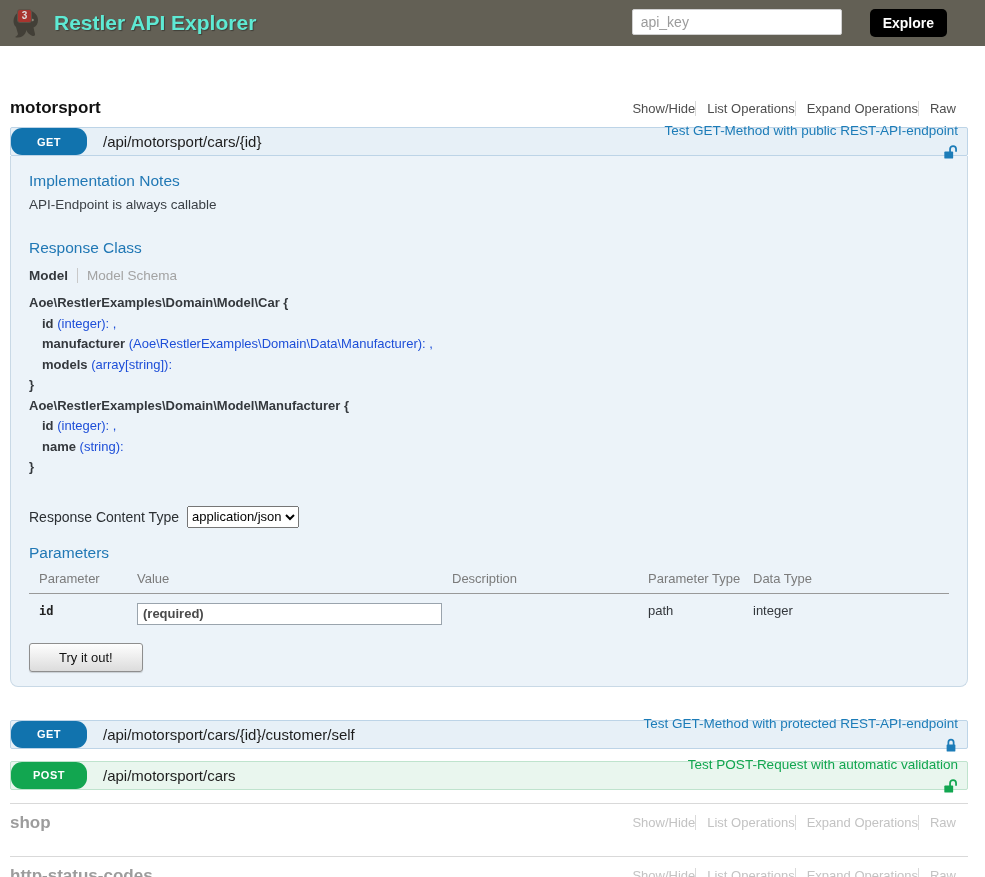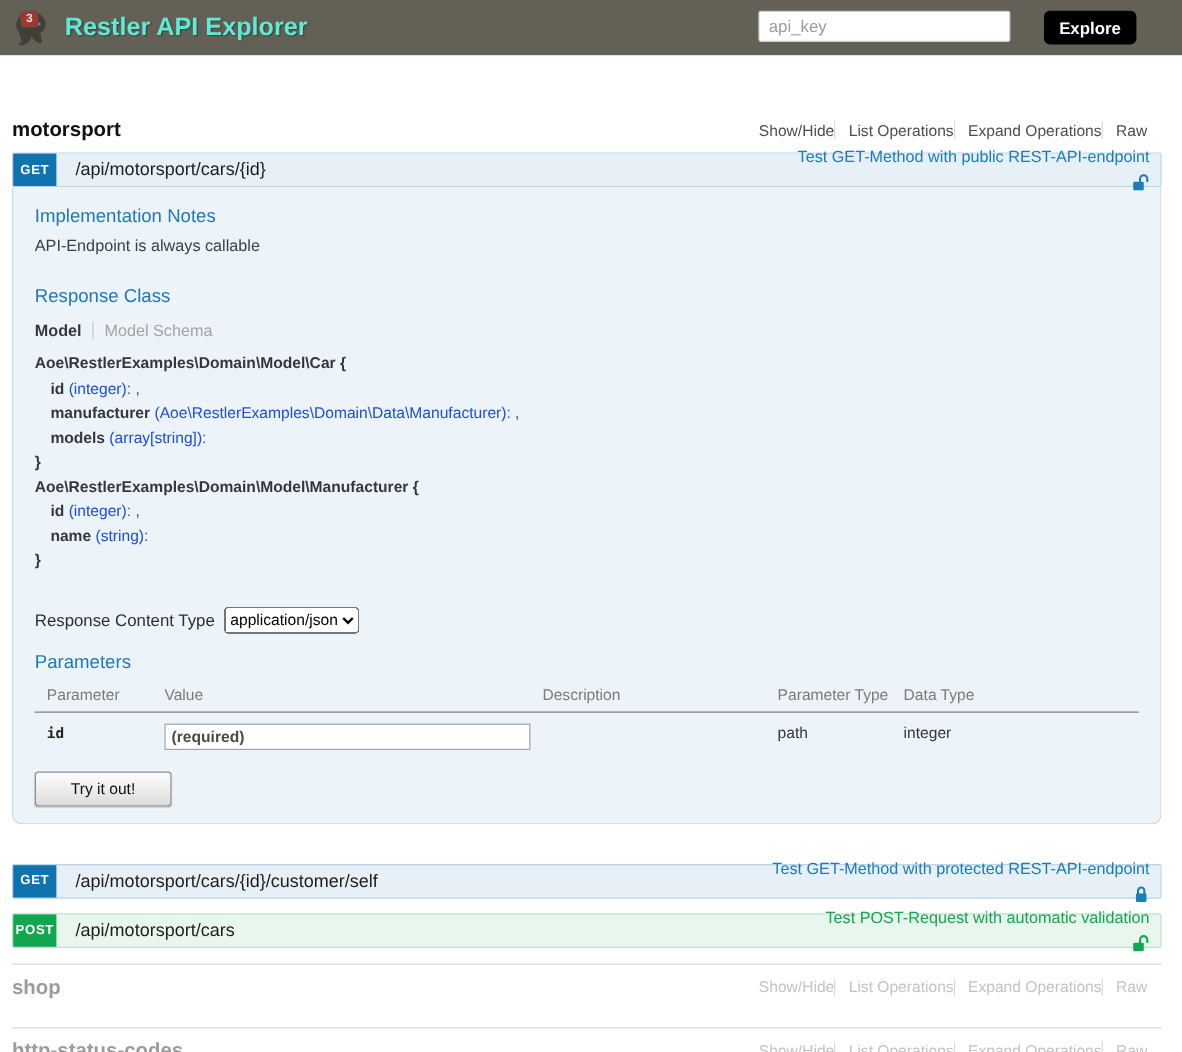--- a/index.html
+++ b/index.html
@@ -50,21 +50,21 @@
 
   
   .endpoints { margin-top: 9px; }
   .endpoint { margin-bottom: 12px; }
   .ep-head {
     display: flex; align-items: center; height: 29px;
     border: 1px solid #bdd4e7; background: #e7f0f7; border-radius: 2px;
   }
   .endpoint.post .ep-head { border-color: #bfe3cd; background: #e9f6ee; }
   .method-badge {
-    width: 36px; align-self: stretch; border-radius: 0;
+    width: 76px; align-self: stretch; border-radius: 11px;
     background: #1173ae; color: #fff; font-size: 11px; font-weight: bold;
     display: flex; align-items: center; justify-content: center; letter-spacing: .5px;
     text-decoration: none;
   }
   .endpoint.post .method-badge { background: #12a650; }
   .ep-path { margin-left: 16px; font-size: 15px; color: #1d1d1d; text-decoration: none; }
   .ep-test {
     margin-left: auto; margin-right: 9px; font-size: 13.5px; text-decoration: none;
     color: #1c7cb8; display: flex; align-items: flex-end; gap: 6px; flex-direction: column;
   }

